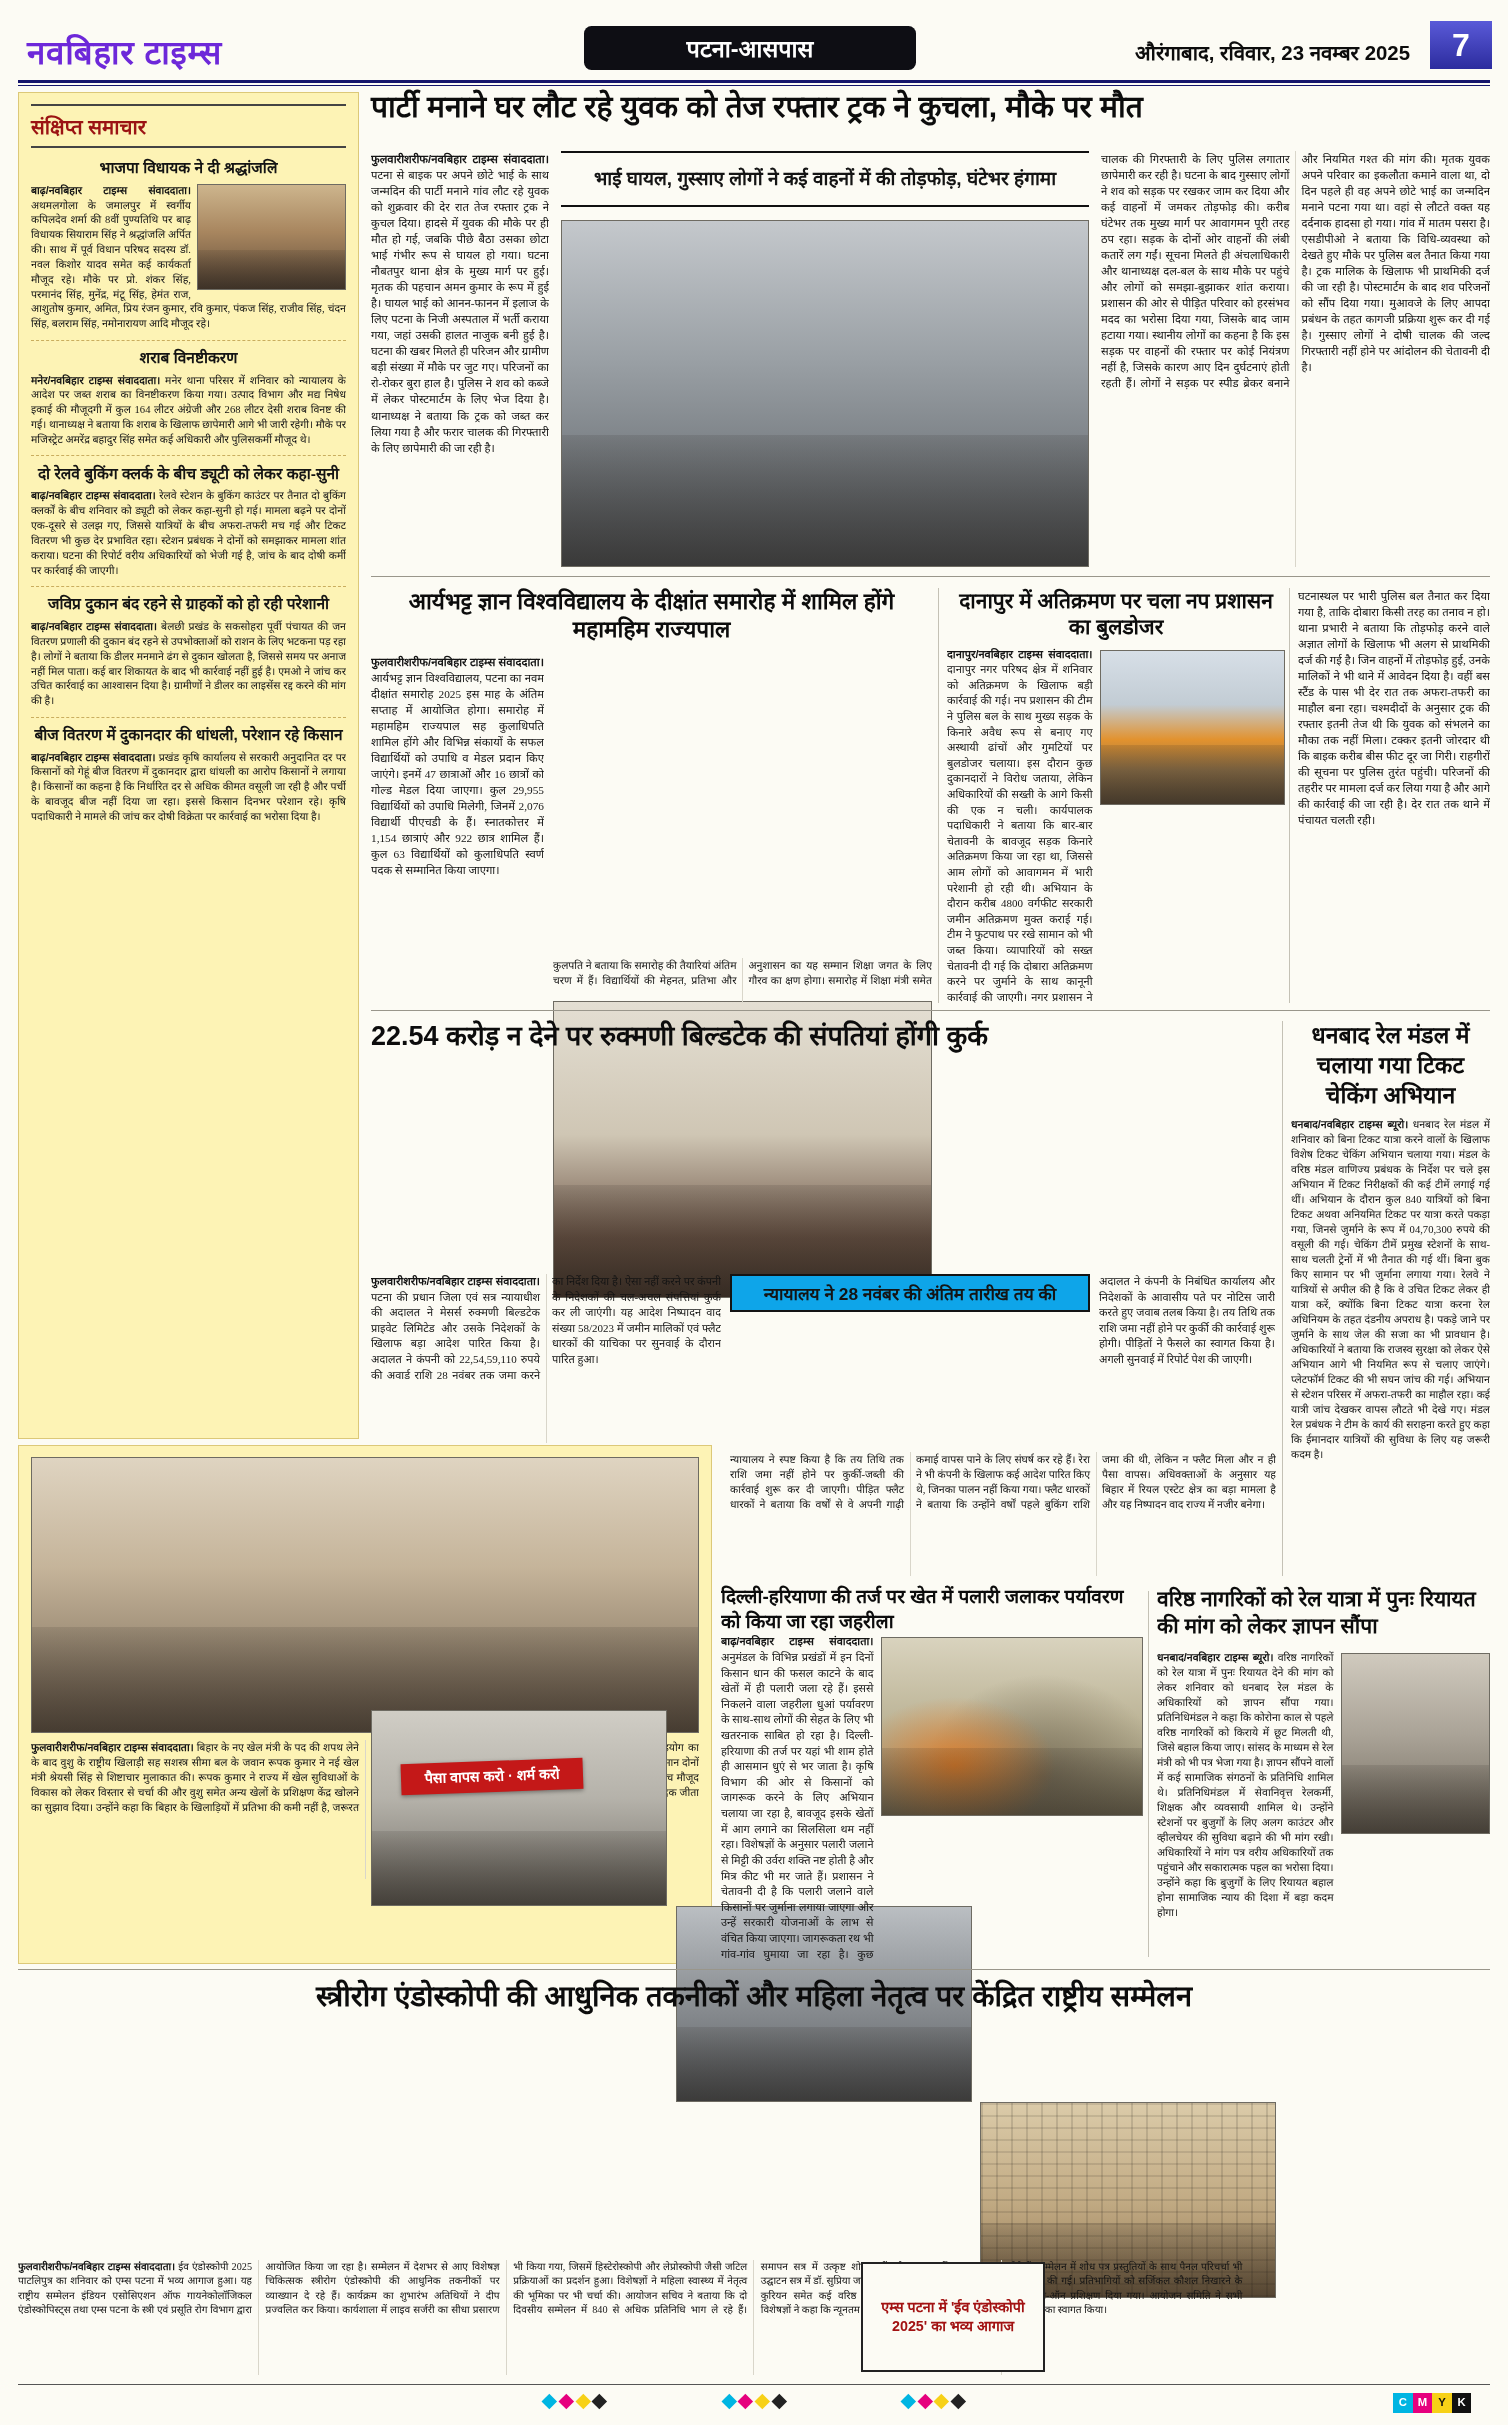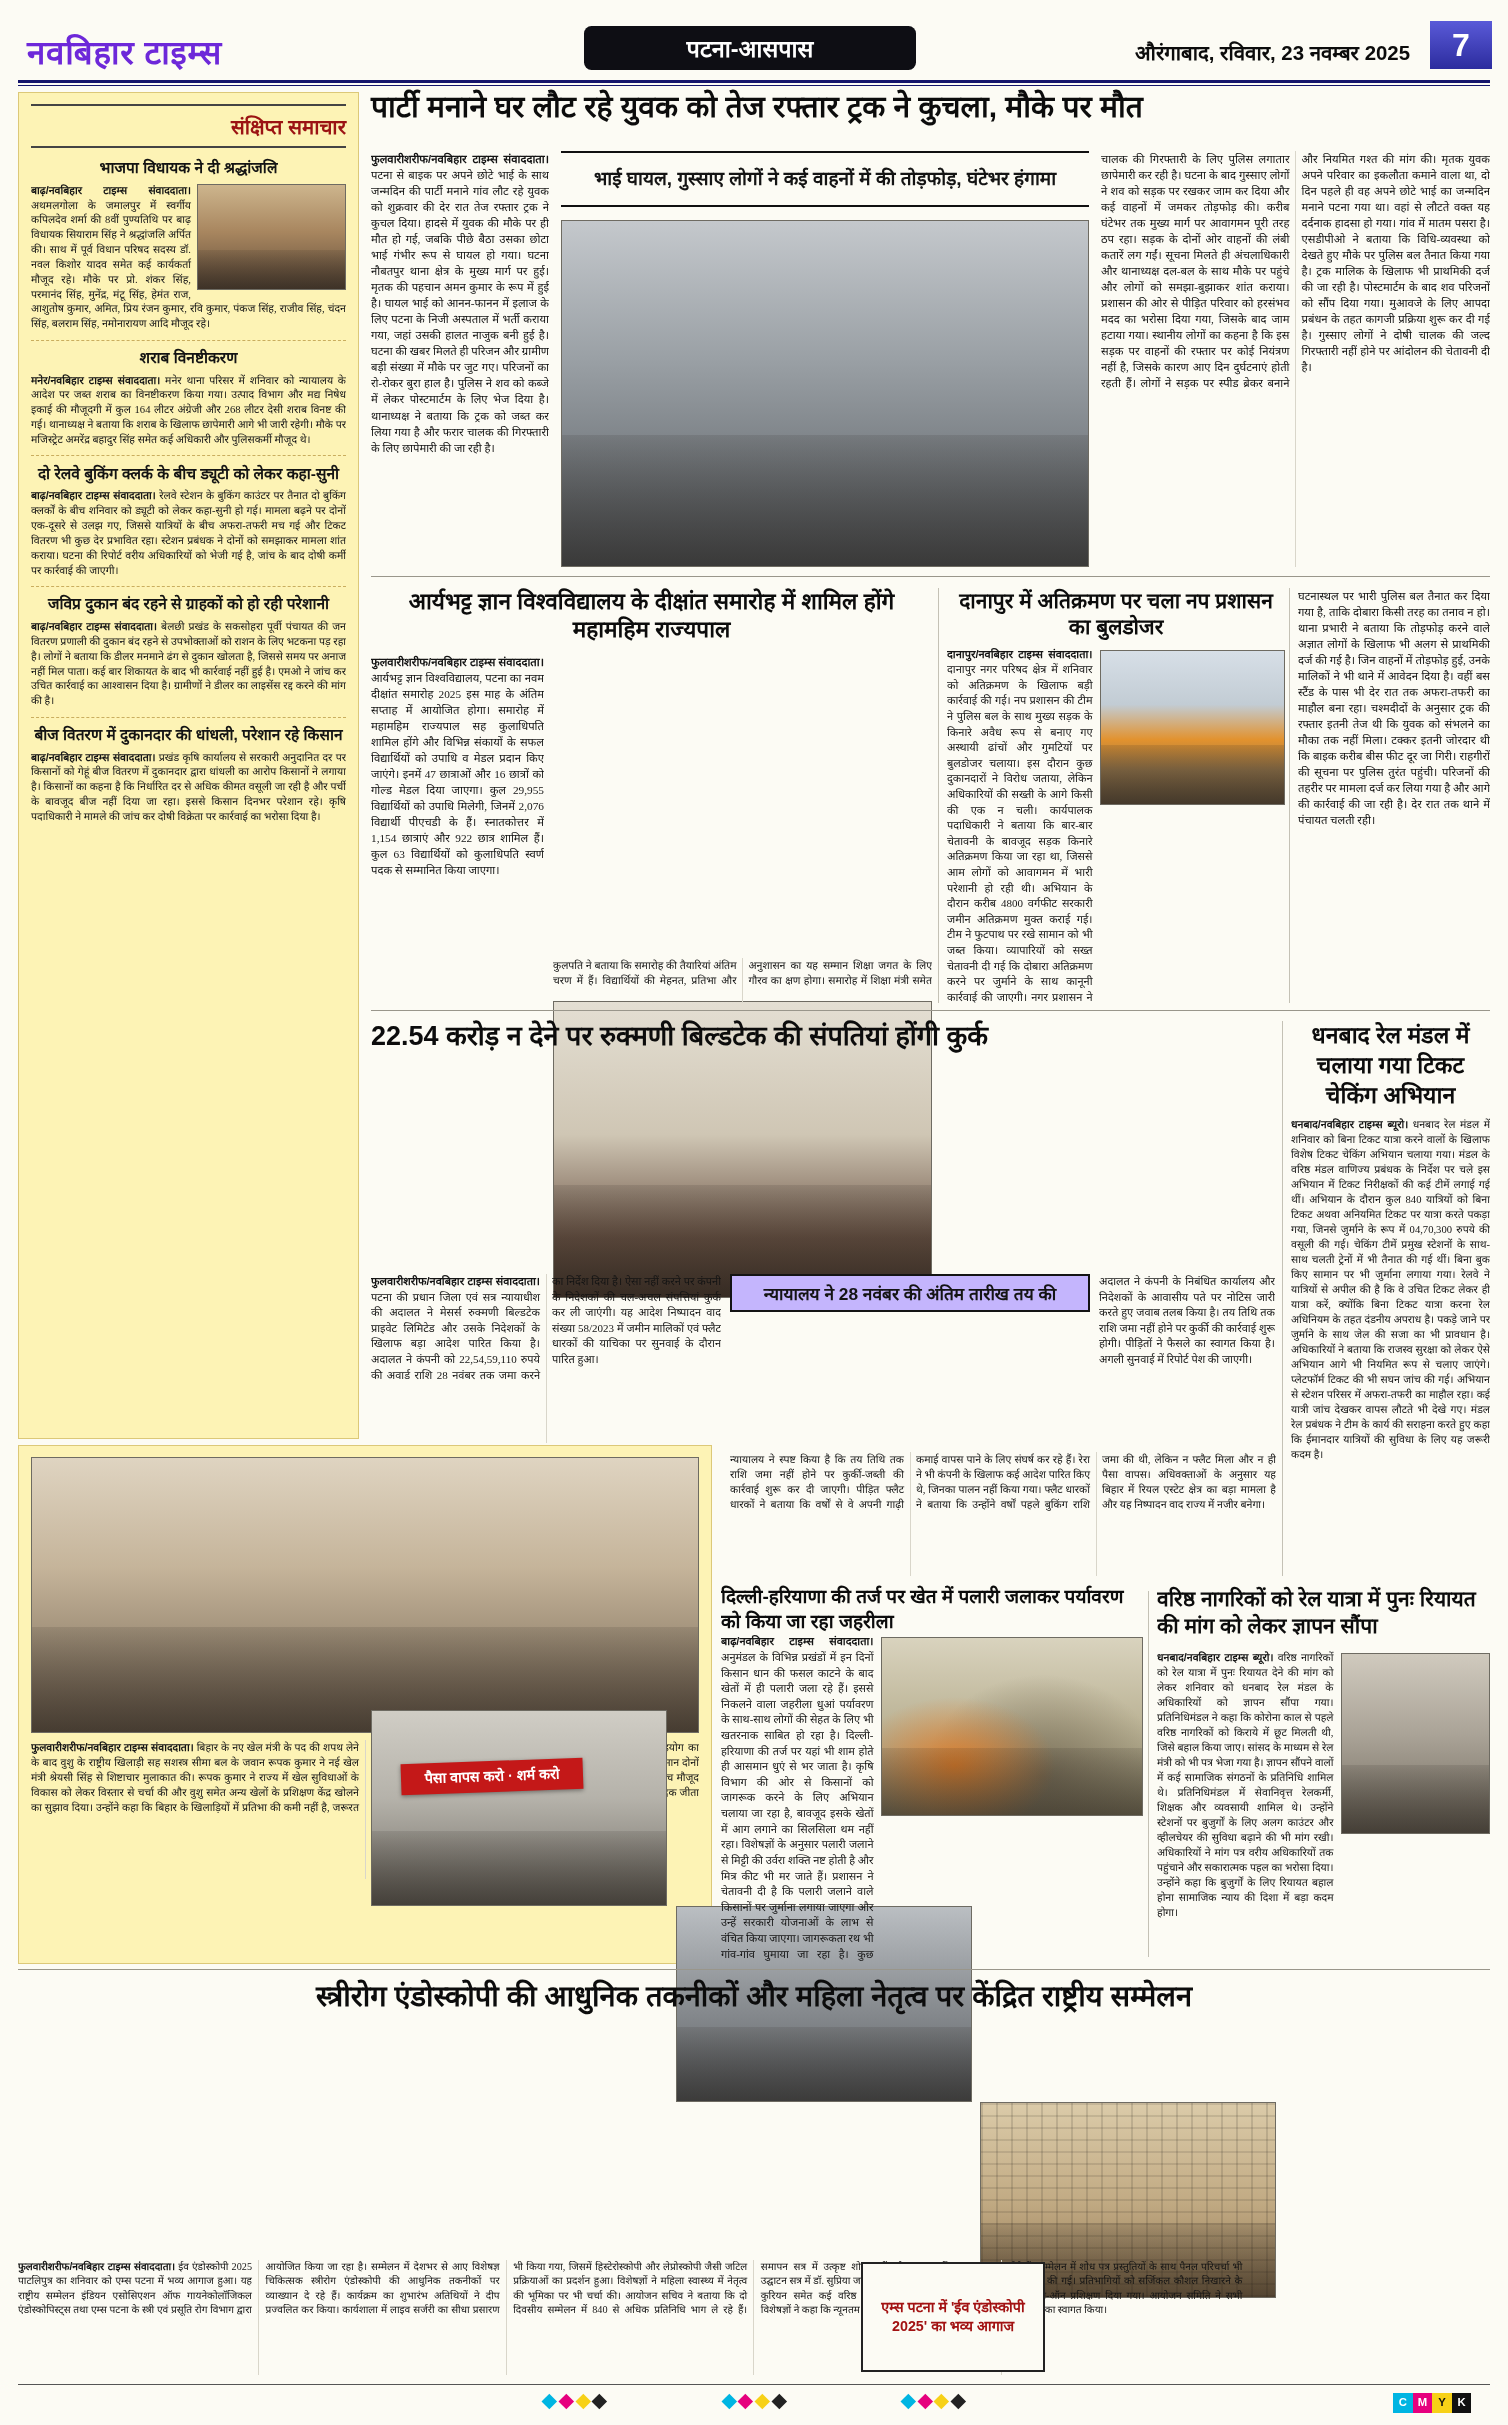--- a/index.html
+++ b/index.html
@@ -53,21 +53,21 @@
 
   <div class="abs hl" style="left:27px;top:29px;font-size:33px;letter-spacing:0.8px;color:#6d28d9;">नवबिहार टाइम्स</div>
   <div class="abs" style="left:584px;top:26px;width:332px;height:44px;background:#0e0e14;border-radius:7.5px;
        color:#fff;font-size:23.4px;font-weight:bold;display:flex;align-items:center;justify-content:center;">पटना-आसपास</div>
   <div class="abs hl" style="left:980px;top:38px;width:430px;text-align:right;font-size:20.4px;">औरंगाबाद, रविवार, 23 नवम्बर 2025</div>
   <div class="abs" style="left:1430px;top:21px;width:62px;height:48px;color:#fff;font-size:32px;font-weight:bold;
        background:linear-gradient(180deg,#5a5ad8,#2c2c9e);display:flex;align-items:center;justify-content:center;">7</div>
   <div class="abs" style="left:18px;top:80px;width:1472px;height:6px;border-top:3px solid #15156b;border-bottom:0.8px solid #15156b;"></div>
 
   <div class="abs" style="left:18px;top:92px;width:341px;height:1347px;background:#fdf3b5;border:0.8px solid #dcc878;padding:10.6px 12px;overflow:hidden;">
-    <div style="font-size:20.4px;color:#9b1313;text-align:right;font-weight:bold;border-top:2.3px solid #444;border-bottom:2.3px solid #444;padding:6px 0;margin-bottom:3px;">संक्षिप्त समाचार</div>
+    <div style="font-size:20.4px;color:#9b1313;text-align:left;font-weight:bold;border-top:2.3px solid #444;border-bottom:2.3px solid #444;padding:6px 0;margin-bottom:3px;">संक्षिप्त समाचार</div>
 
     <div class="brief-item">
       <div class="brief-h">भाजपा विधायक ने दी श्रद्धांजलि</div>
       <div class="ph ph-tribute" style="float:right;width:149px;height:106px;margin:1.5px 0 4.5px 6px;"></div>
       <p class="brief-p"><span class="byl">बाढ़/नवबिहार टाइम्स संवाददाता।</span> <span>अथमलगोला के जमालपुर में स्वर्गीय कपिलदेव शर्मा की 8वीं पुण्यतिथि पर बाढ़ विधायक सियाराम सिंह ने श्रद्धांजलि अर्पित की। साथ में पूर्व विधान परिषद सदस्य डॉ. नवल किशोर यादव समेत कई कार्यकर्ता मौजूद रहे। मौके पर प्रो. शंकर सिंह, परमानंद सिंह, मुनेंद्र, मंटू सिंह, हेमंत राज, आशुतोष कुमार, अमित, प्रिय रंजन कुमार, रवि कुमार, पंकज सिंह, राजीव सिंह, चंदन सिंह, बलराम सिंह, नमोनारायण आदि मौजूद रहे।</span></p>
     </div>
 
     <div class="brief-item">
       <div class="brief-h">शराब विनष्टीकरण</div>
       <p class="brief-p"><span class="byl">मनेर/नवबिहार टाइम्स संवाददाता।</span> <span>मनेर थाना परिसर में शनिवार को न्यायालय के आदेश पर जब्त शराब का विनष्टीकरण किया गया। उत्पाद विभाग और मद्य निषेध इकाई की मौजूदगी में कुल 164 लीटर अंग्रेजी और 268 लीटर देसी शराब विनष्ट की गई। थानाध्यक्ष ने बताया कि शराब के खिलाफ छापेमारी आगे भी जारी रहेगी। मौके पर मजिस्ट्रेट अमरेंद्र बहादुर सिंह समेत कई अधिकारी और पुलिसकर्मी मौजूद थे।</span></p>
@@ -129,21 +129,21 @@
 
   <div class="abs ph ph-protest" style="left:371px;top:1066px;width:296px;height:196px;">
     <div class="banner">पैसा वापस करो · शर्म करो</div>
   </div>
   <div class="abs ph ph-crowd" style="left:676px;top:1066px;width:296px;height:196px;"></div>
   <div class="abs ph ph-buildings" style="left:980px;top:1066px;width:296px;height:196px;"></div>
 
   <p class="abs bt c2" style="left:371px;top:1274px;width:350px;height:169px;font-size:11px;"><span class="byl">फुलवारीशरीफ/नवबिहार टाइम्स संवाददाता।</span> <span>पटना की प्रधान जिला एवं सत्र न्यायाधीश की अदालत ने मेसर्स रुक्मणी बिल्डटेक प्राइवेट लिमिटेड और उसके निदेशकों के खिलाफ बड़ा आदेश पारित किया है। अदालत ने कंपनी को 22,54,59,110 रुपये की अवार्ड राशि 28 नवंबर तक जमा करने का निर्देश दिया है। ऐसा नहीं करने पर कंपनी के निदेशकों की चल-अचल संपत्तियां कुर्क कर ली जाएंगी। यह आदेश निष्पादन वाद संख्या 58/2023 में जमीन मालिकों एवं फ्लैट धारकों की याचिका पर सुनवाई के दौरान पारित हुआ।</span></p>
 
   <div class="abs" style="left:730px;top:1274px;width:360px;height:38px;border:2.3px solid #141414;display:flex;
-       align-items:center;justify-content:center;font-weight:bold;font-size:17.3px;background:#c4b5fd;">न्यायालय ने 28 नवंबर की अंतिम तारीख तय की</div>
+       align-items:center;justify-content:center;font-weight:bold;font-size:17.3px;background:#0ea5e9;">न्यायालय ने 28 नवंबर की अंतिम तारीख तय की</div>
 
   <p class="abs bt" style="left:1099px;top:1274px;width:176px;height:169px;font-size:11px;"><span>अदालत ने कंपनी के निबंधित कार्यालय और निदेशकों के आवासीय पते पर नोटिस जारी करते हुए जवाब तलब किया है। तय तिथि तक राशि जमा नहीं होने पर कुर्की की कार्रवाई शुरू होगी। पीड़ितों ने फैसले का स्वागत किया है। अगली सुनवाई में रिपोर्ट पेश की जाएगी।</span></p>
 
   <p class="abs bt c3" style="left:730px;top:1452px;width:546px;height:124px;font-size:10.6px;"><span>न्यायालय ने स्पष्ट किया है कि तय तिथि तक राशि जमा नहीं होने पर कुर्की-जब्ती की कार्रवाई शुरू कर दी जाएगी। पीड़ित फ्लैट धारकों ने बताया कि वर्षों से वे अपनी गाढ़ी कमाई वापस पाने के लिए संघर्ष कर रहे हैं। रेरा ने भी कंपनी के खिलाफ कई आदेश पारित किए थे, जिनका पालन नहीं किया गया। फ्लैट धारकों ने बताया कि उन्होंने वर्षों पहले बुकिंग राशि जमा की थी, लेकिन न फ्लैट मिला और न ही पैसा वापस। अधिवक्ताओं के अनुसार यह बिहार में रियल एस्टेट क्षेत्र का बड़ा मामला है और यह निष्पादन वाद राज्य में नजीर बनेगा।</span></p>
 
   <div class="vrule" style="left:1282px;top:1021px;height:555px;"></div>
   <div class="abs" style="left:1291px;top:1021px;width:199px;height:555px;overflow:hidden;">
     <div class="hl" style="font-size:23px;line-height:1.3;text-align:center;margin-bottom:6px;">धनबाद रेल मंडल में चलाया गया टिकट चेकिंग अभियान</div>
     <p class="bt" style="font-size:10.6px;"><span class="byl">धनबाद/नवबिहार टाइम्स ब्यूरो।</span> <span>धनबाद रेल मंडल में शनिवार को बिना टिकट यात्रा करने वालों के खिलाफ विशेष टिकट चेकिंग अभियान चलाया गया। मंडल के वरिष्ठ मंडल वाणिज्य प्रबंधक के निर्देश पर चले इस अभियान में टिकट निरीक्षकों की कई टीमें लगाई गई थीं। अभियान के दौरान कुल 840 यात्रियों को बिना टिकट अथवा अनियमित टिकट पर यात्रा करते पकड़ा गया, जिनसे जुर्माने के रूप में 04,70,300 रुपये की वसूली की गई। चेकिंग टीमें प्रमुख स्टेशनों के साथ-साथ चलती ट्रेनों में भी तैनात की गई थीं। बिना बुक किए सामान पर भी जुर्माना लगाया गया। रेलवे ने यात्रियों से अपील की है कि वे उचित टिकट लेकर ही यात्रा करें, क्योंकि बिना टिकट यात्रा करना रेल अधिनियम के तहत दंडनीय अपराध है। पकड़े जाने पर जुर्माने के साथ जेल की सजा का भी प्रावधान है। अधिकारियों ने बताया कि राजस्व सुरक्षा को लेकर ऐसे अभियान आगे भी नियमित रूप से चलाए जाएंगे। प्लेटफॉर्म टिकट की भी सघन जांच की गई। अभियान से स्टेशन परिसर में अफरा-तफरी का माहौल रहा। कई यात्री जांच देखकर वापस लौटते भी देखे गए। मंडल रेल प्रबंधक ने टीम के कार्य की सराहना करते हुए कहा कि ईमानदार यात्रियों की सुविधा के लिए यह जरूरी कदम है।</span></p>
   </div>

